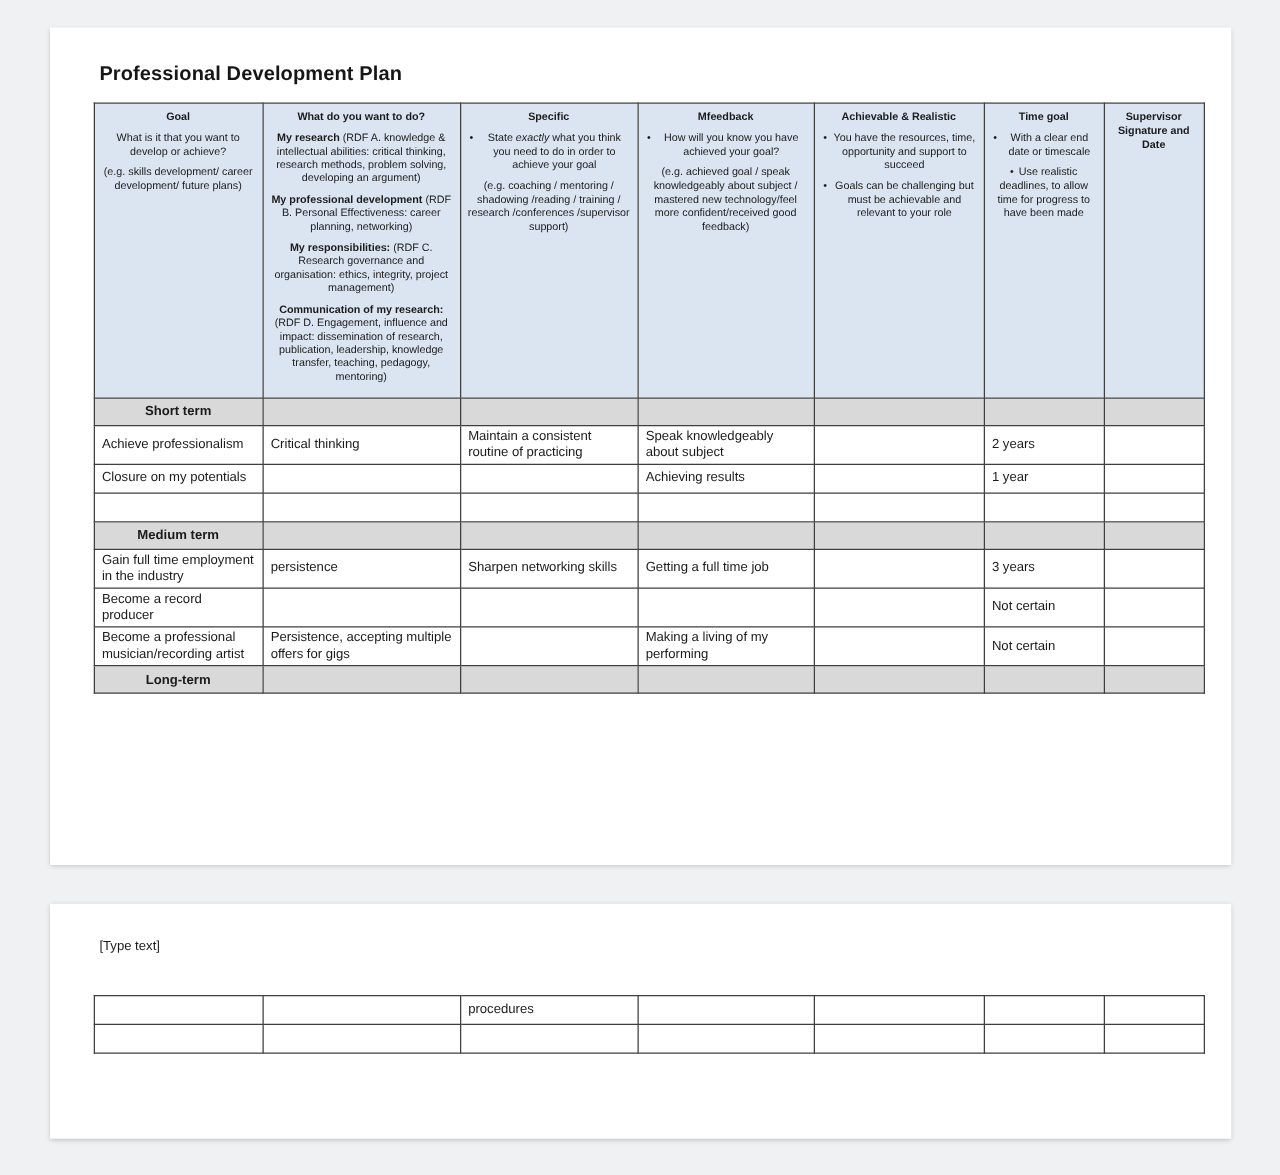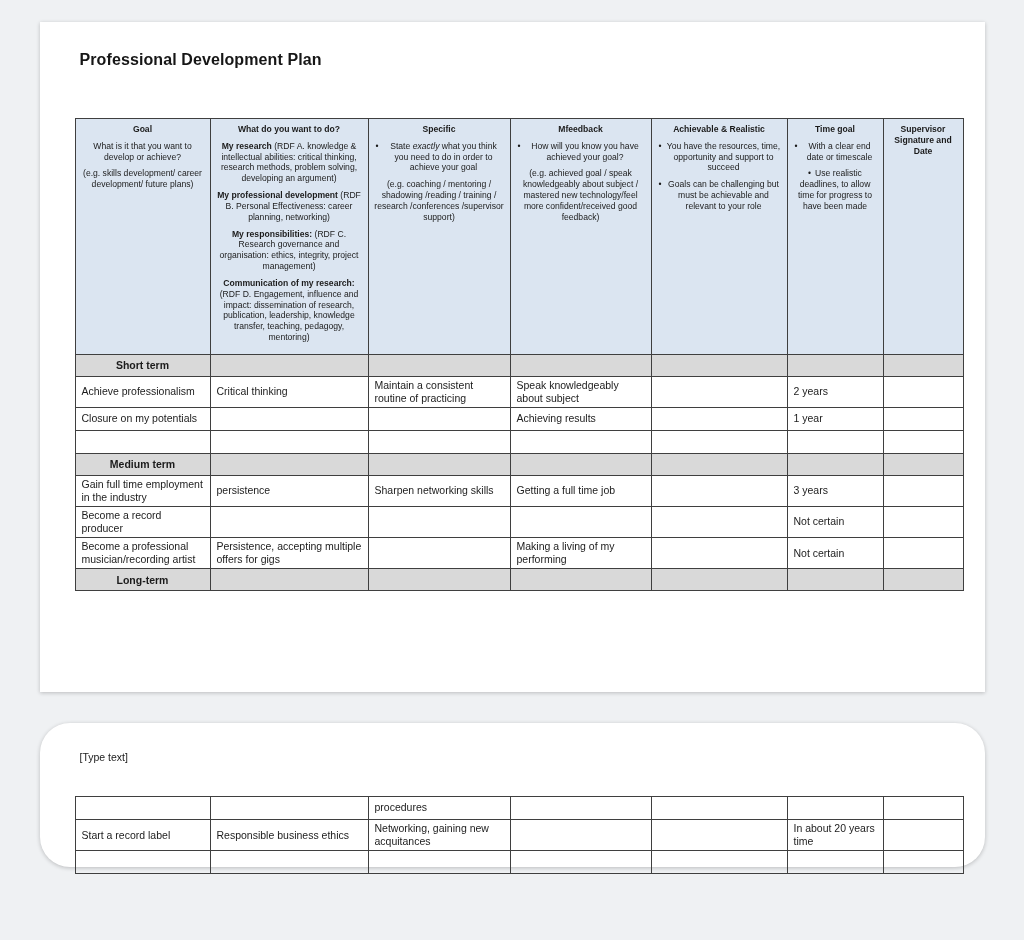--- a/index.html
+++ b/index.html
@@ -10,31 +10,31 @@
     color:#1b1b1b;
   }
   .stage{padding-top:22px;}
   .page{
     width:945px;margin:0 auto;background:#ffffff;
     box-shadow:0 1px 4px rgba(0,0,0,.22);
     box-sizing:border-box;
   }
   .page1{height:670px;padding-top:29px;}
   .page-gap{height:31px;}
-  .page2{height:144px;padding-top:28px;border-radius:30px;}
+  .page2{height:188px;padding-top:28px;}
   h1.doc-title{
     margin:0 0 0 40px;
     font-size:16px;font-weight:bold;letter-spacing:.1px;color:#161616;
   }
   .type-text{margin-left:40px;font-size:10.5px;}
   table.pdp{
     border-collapse:collapse;table-layout:fixed;
     width:888px;margin-left:35px;
   }
-  table.t1{margin-top:49px;}
+  table.t1{margin-top:13px;}
   table.t2{margin-top:33px;}
   .pdp td{
     border:1px solid #3f3f3f;
     overflow:hidden;
   }
   
   col.c1{width:135px}col.c2{width:158px}col.c3{width:142px}
   col.c4{width:141px}col.c5{width:136px}col.c6{width:96px}col.c7{width:80px}
   
   tr.hdr td{
@@ -223,29 +223,20 @@
           <tr class="row">
             <td></td>
             <td></td>
             <td>procedures</td>
             <td></td>
             <td></td>
             <td></td>
             <td></td>
           </tr>
           <tr class="row">
-            <td>Start a record label</td>
-            <td>Responsible business ethics</td>
-            <td>Networking, gaining new acquitances</td>
-            <td></td>
-            <td></td>
-            <td>In about 20 years time</td>
-            <td></td>
-          </tr>
-          <tr class="row">
             <td></td>
             <td></td>
             <td></td>
             <td></td>
             <td></td>
             <td></td>
             <td></td>
           </tr>
         </tbody>
     </table>

